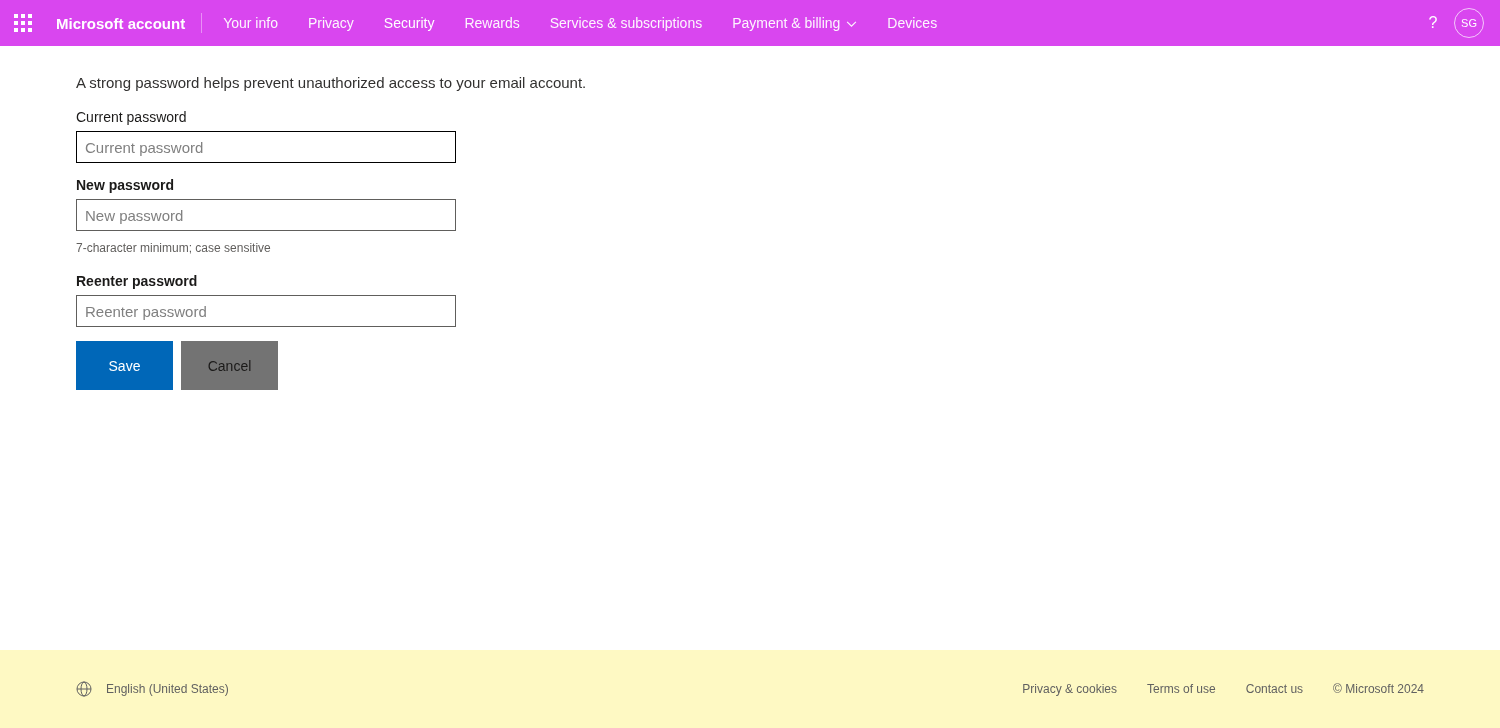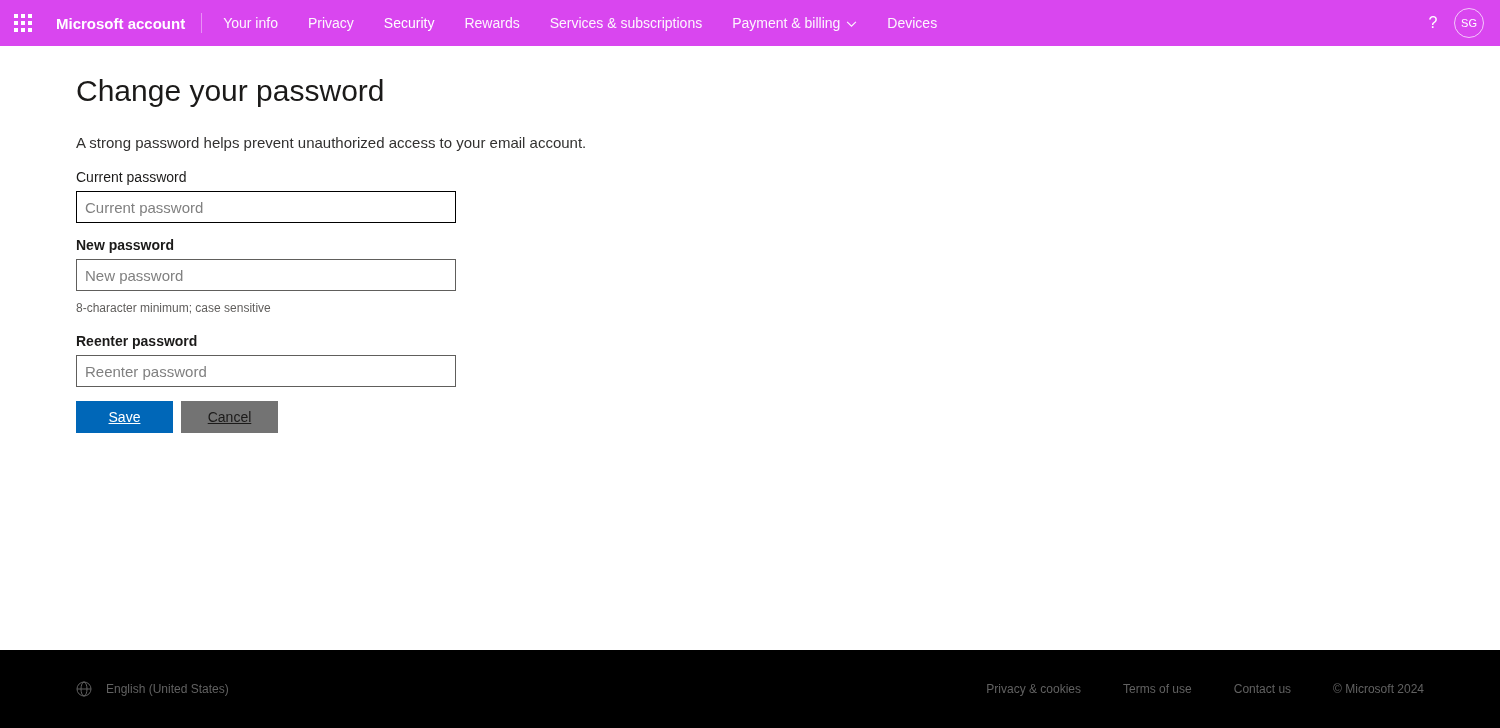--- a/index.html
+++ b/index.html
@@ -139,48 +139,47 @@
     margin-bottom: 52px;
   }
   .checkbox {
     width: 18px; height: 18px;
     border: 1px solid #605e5c;
     cursor: pointer;
   }
   .checkbox-label { font-size: 14px; font-weight: 600; }
   .buttons { display: flex; gap: 8px; }
   .btn {
-    width: 97px; height: 32px;
+    width: 97px; height: 49px;
     border: none;
     font-size: 14px;
     cursor: pointer;
     font-family: inherit;
-    text-decoration: underline;
   }
   .btn-primary { background: #0067b8; color: #fff; }
   .btn-secondary { background: #737373; color: #1b1a19; }
   
   .footer {
-    background: #000000;
+    background: #fef9c3;
     height: 78px;
     display: flex;
     align-items: center;
     padding: 0 76px;
     font-size: 12px;
     color: #616161;
   }
   .globe-icon {
     width: 16px; height: 16px;
     margin-right: 14px;
     display: inline-flex;
     align-items: center;
     justify-content: center;
   }
   .footer-lang { cursor: pointer; }
-  .footer-right { display: flex; gap: 42px; align-items: flex-end; }
+  .footer-right { display: flex; gap: 30px; align-items: flex-end; }
   .footer a { color: #616161; text-decoration: none; cursor: pointer; }
 </style>
 </head>
 <body>
 
 <div class="topnav">
   <div class="app-launcher">
     <div class="waffle">
       <span></span>
         <span></span>
@@ -225,32 +224,31 @@
   <div class="spacer"></div>
   <div class="help-icon">
     <span>?</span>
   </div>
   <div class="avatar">
     <span>SG</span>
   </div>
 </div>
 
 <div class="main">
-  <h1 class="page-title">Change your password</h1>
   <p class="subtitle">A strong password helps prevent unauthorized access to your email account.</p>
 
   <div class="field-block">
     <label class="field-label">Current password</label>
     <input type="password" class="text-input focused" placeholder="Current password" style="">
   </div>
 
   <div class="field-block">
     <label class="field-label bold">New password</label>
     <input type="password" class="text-input" placeholder="New password" style="">
-    <div class="hint">8-character minimum; case sensitive</div>
+    <div class="hint">7-character minimum; case sensitive</div>
   </div>
 
   <div class="field-block">
     <label class="field-label bold">Reenter password</label>
     <input type="password" class="text-input" placeholder="Reenter password" style="">
   </div>
 
 
   <div class="buttons">
     <button class="btn btn-primary">Save</button>

